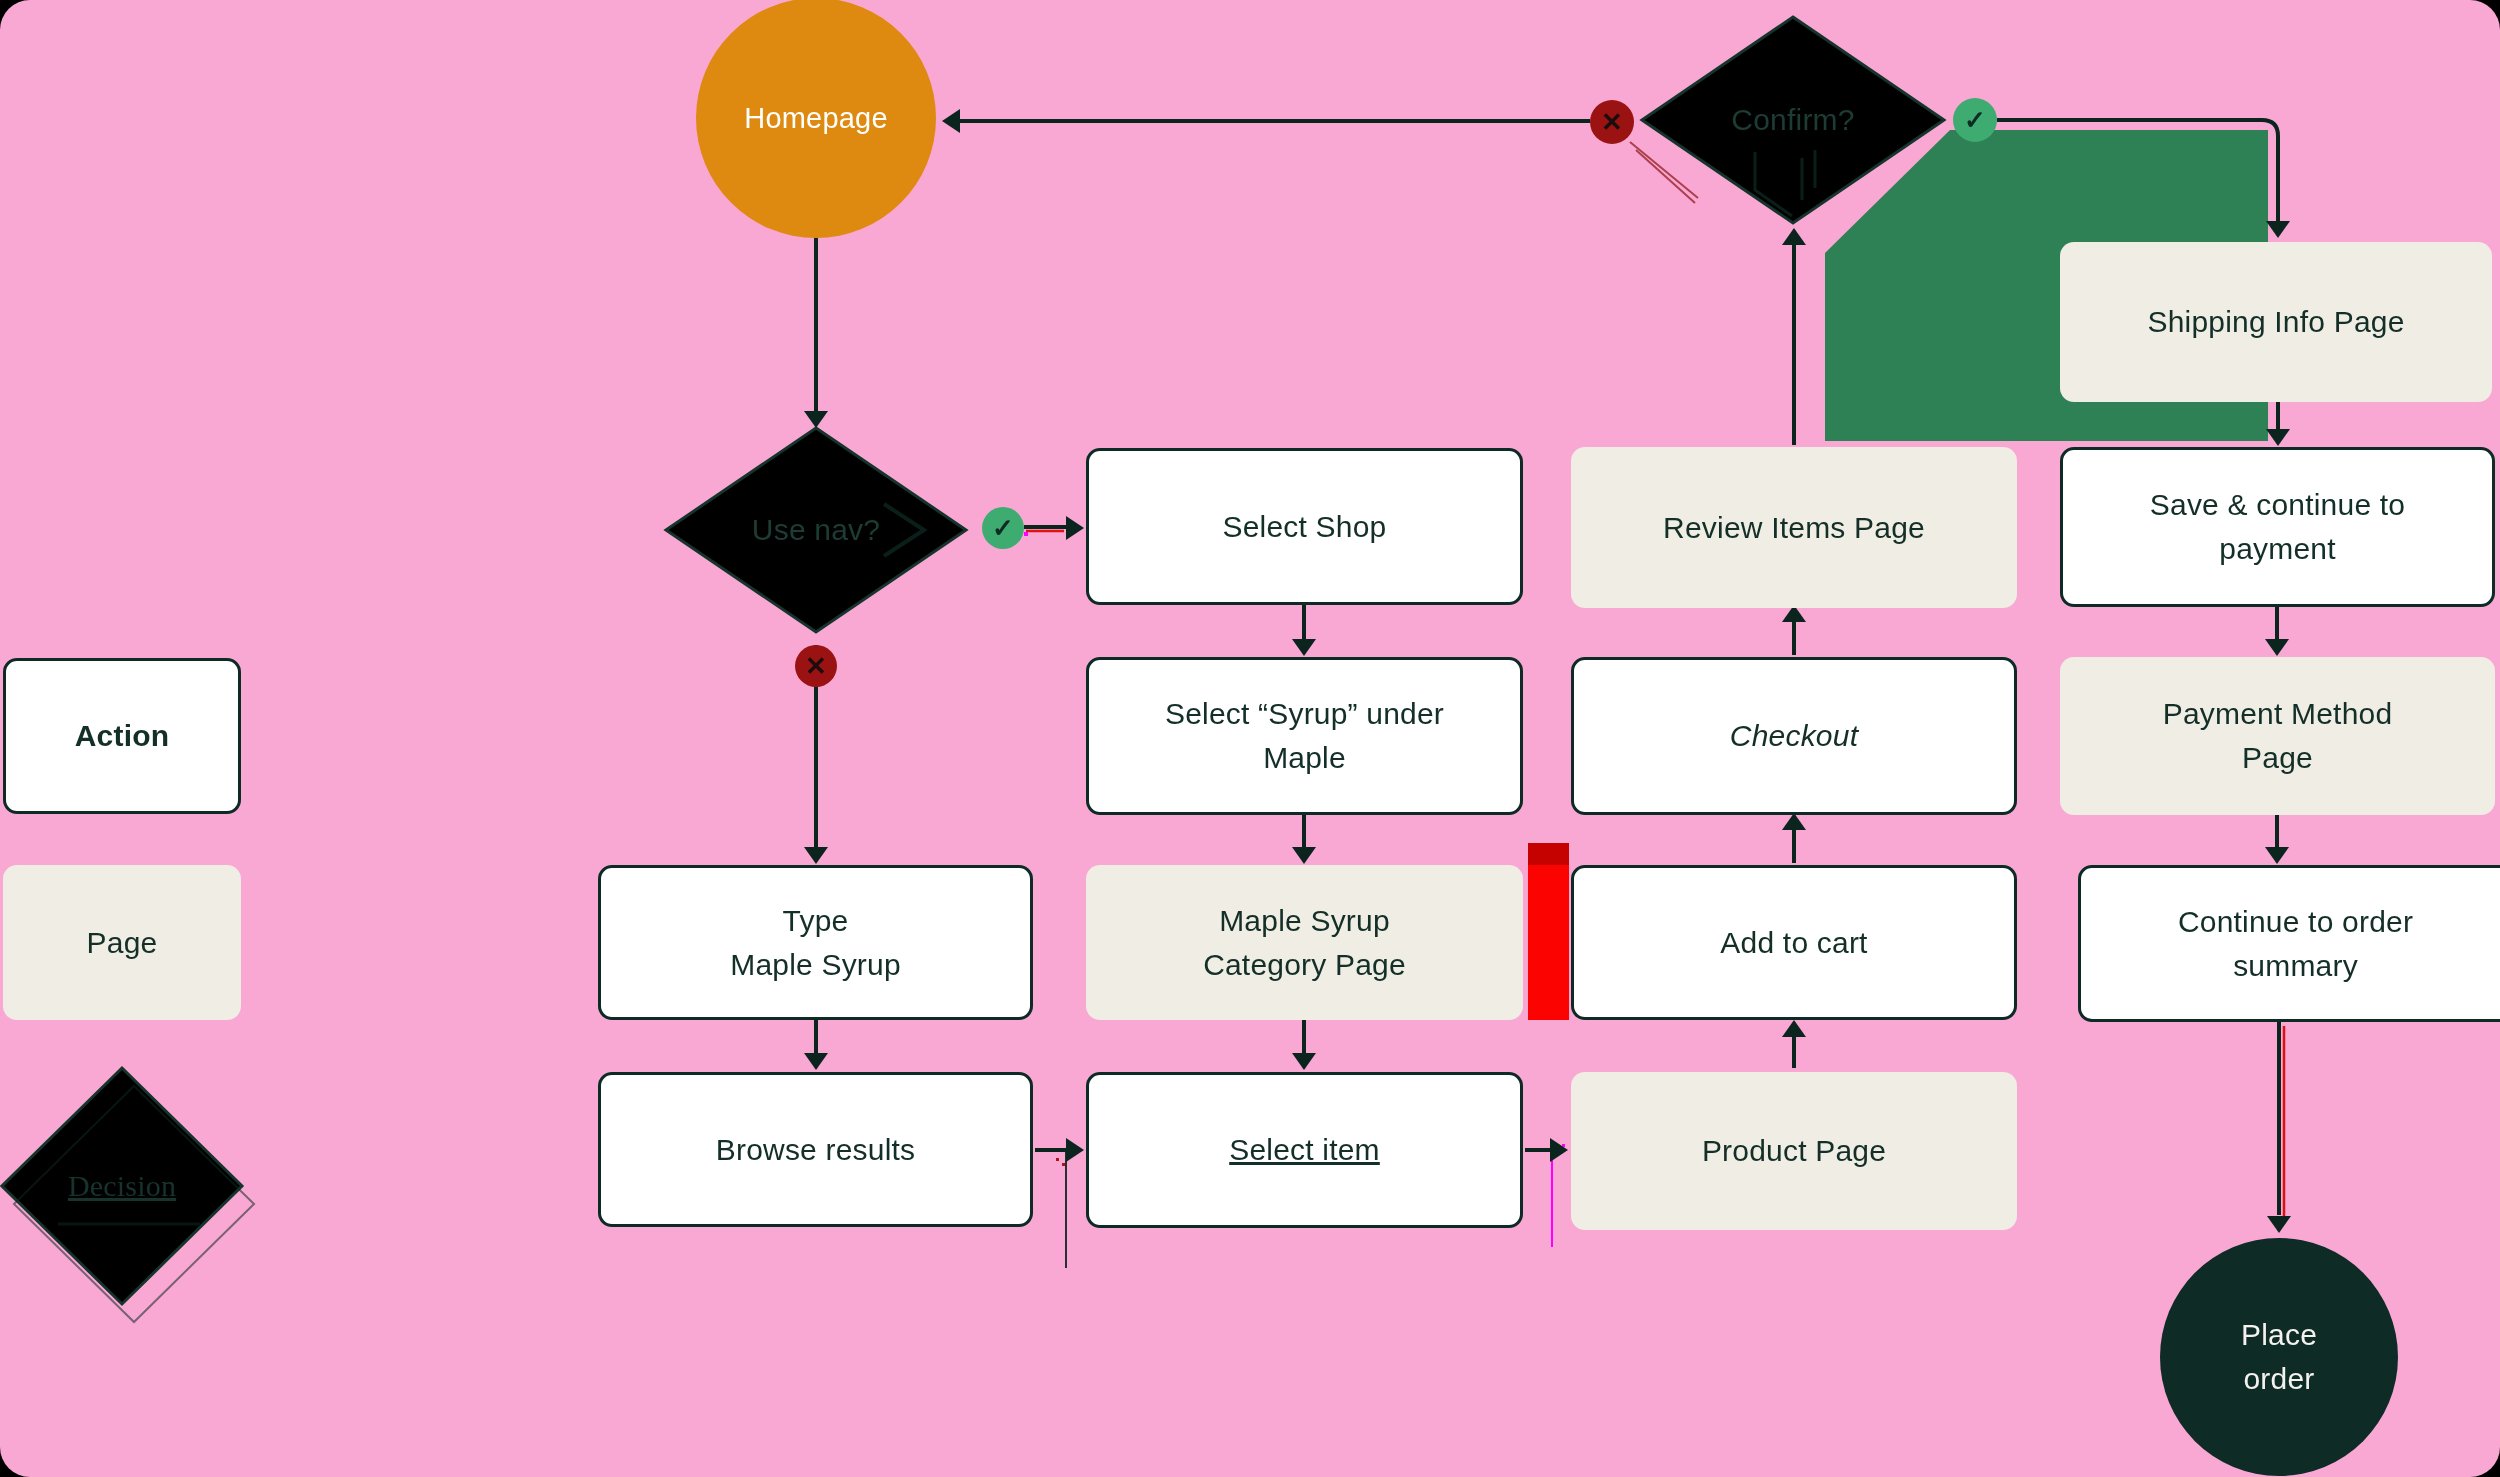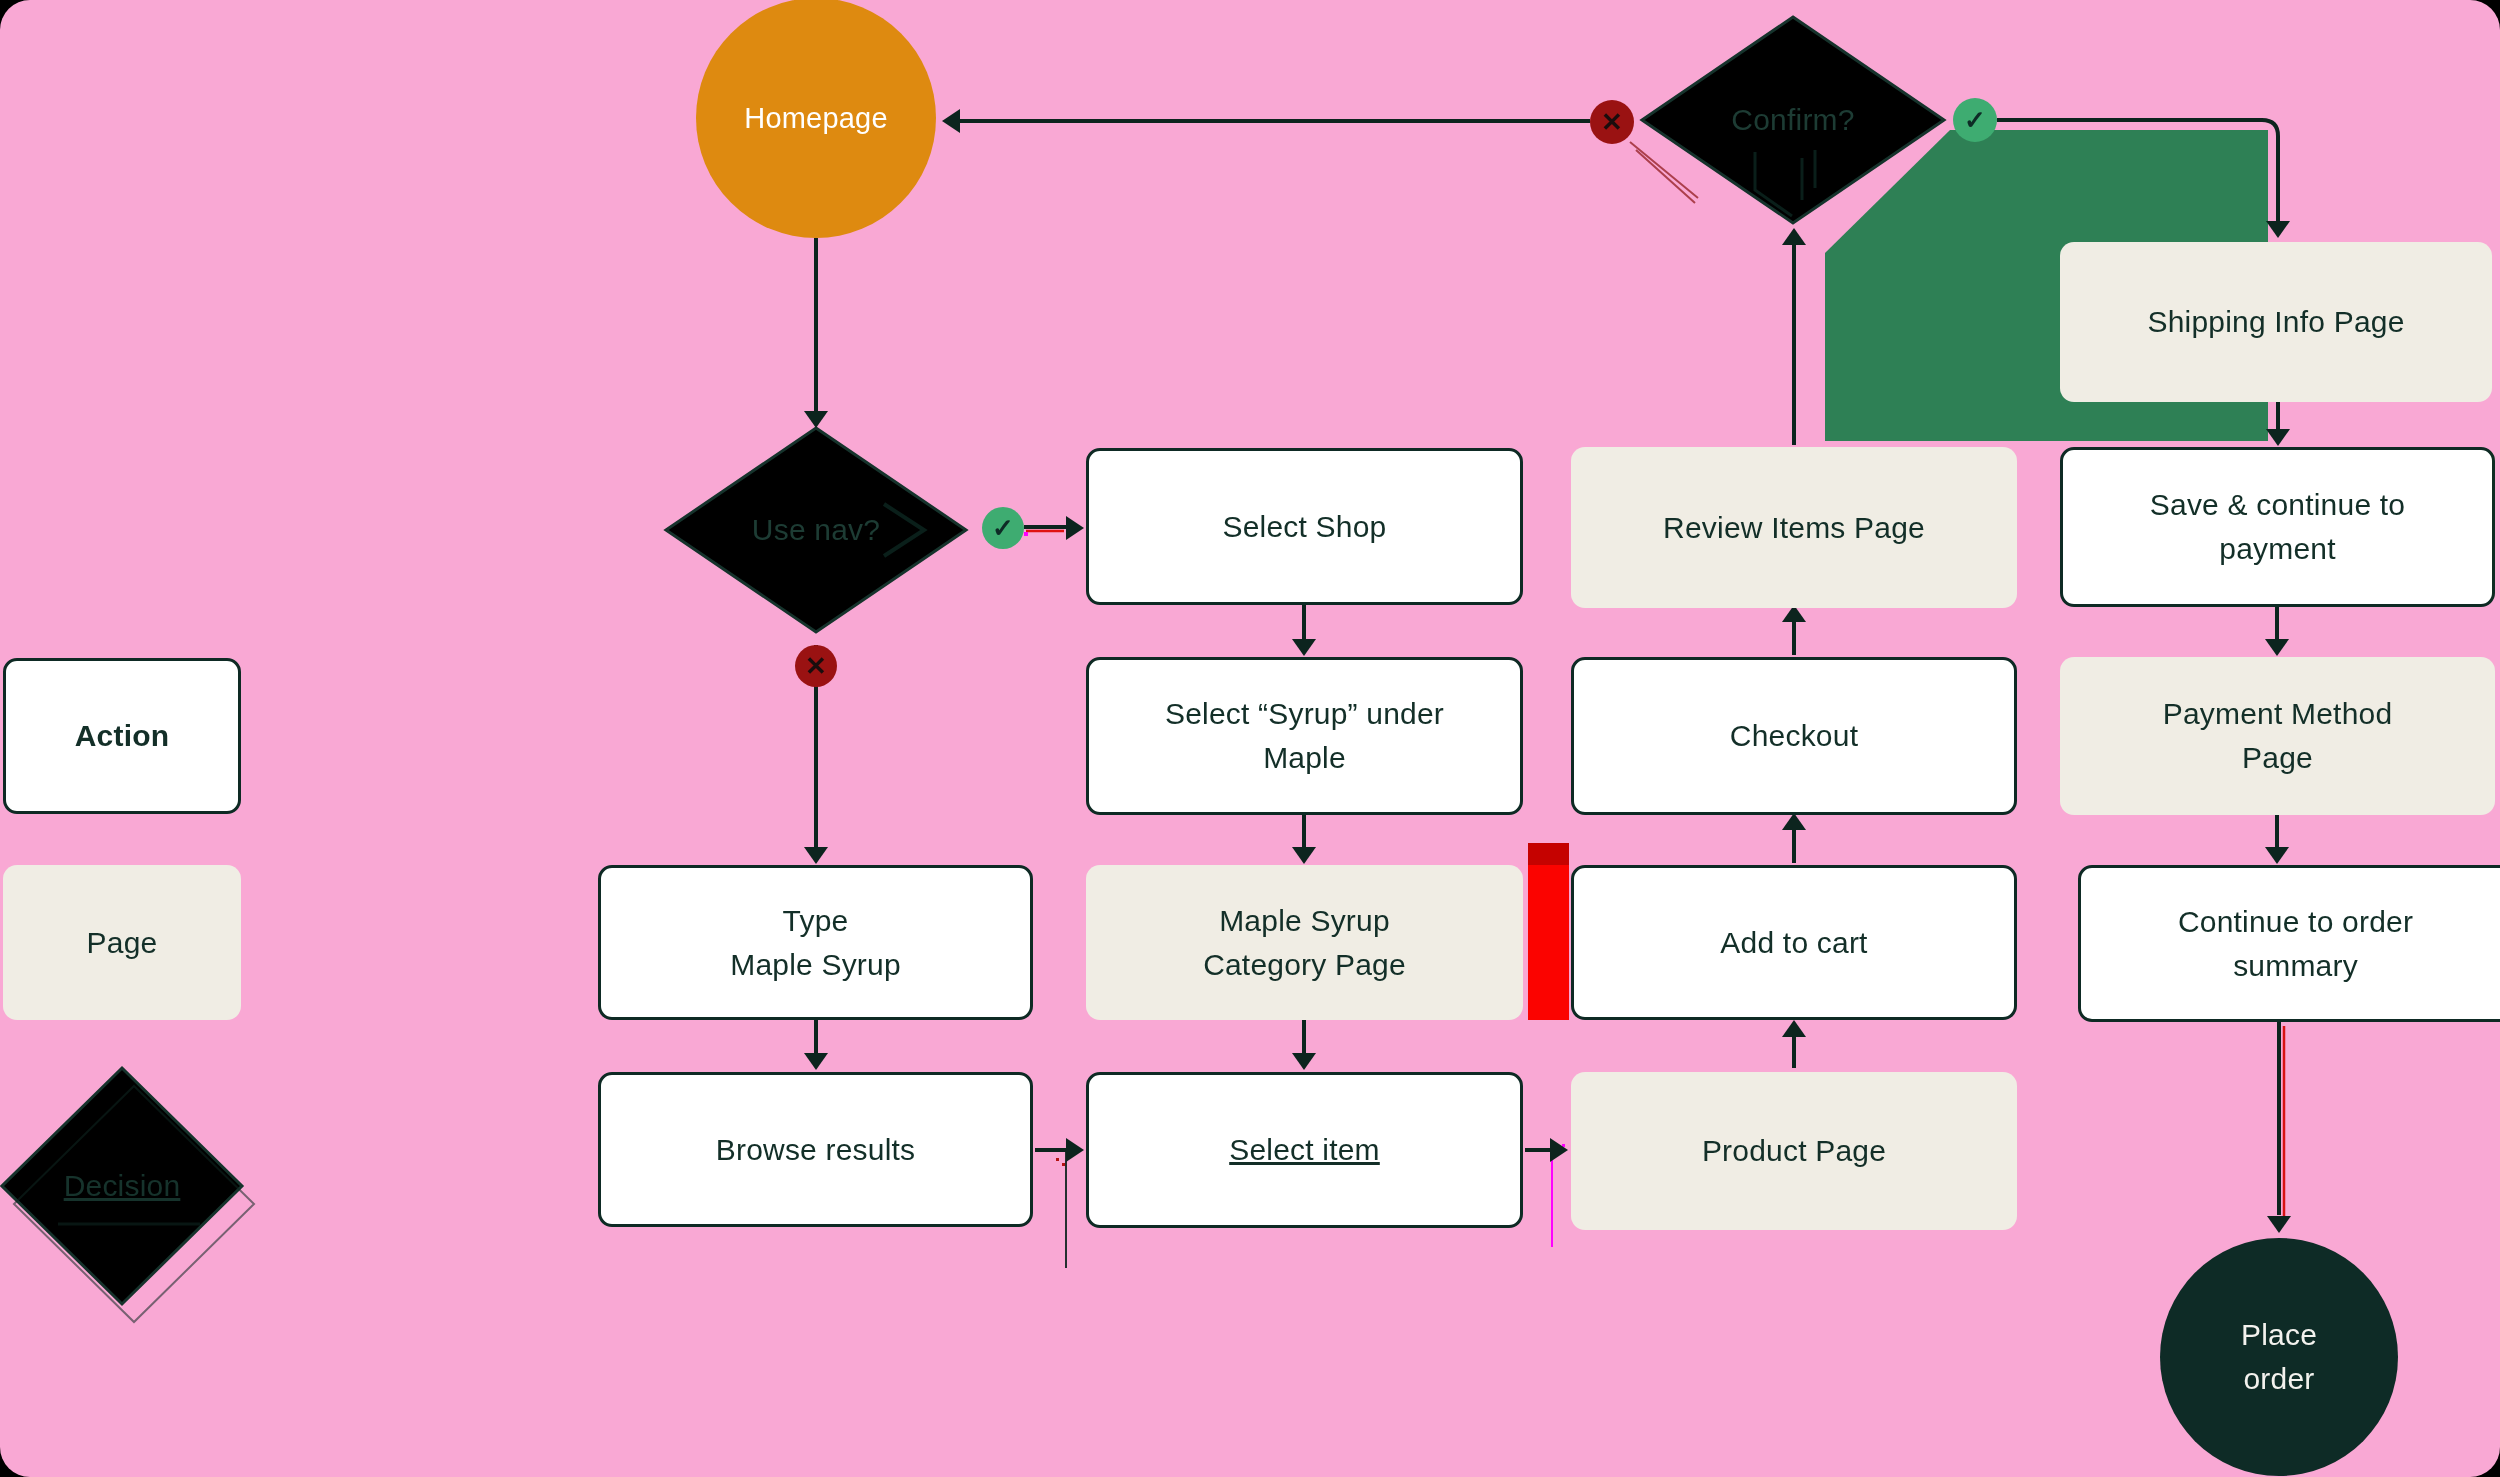--- a/index.html
+++ b/index.html
@@ -12,21 +12,21 @@
   .box{border-radius:14px;}
   .box.white{background:#ffffff;border:3px solid #0e2a24;}
   .box.beige{background:#f0ede4;border:none;}
   .circle{border-radius:50%;}
   .start{background:#de8a10;color:#ffffff;font-size:29px;}
   .terminal{background:#0e2b26;color:#f3f2ee;}
   .badge{border-radius:50%;font-weight:bold;font-size:26px;line-height:26px;}
   .badge.yes{background:#3eac71;color:#0e2b26;}
   .badge.no{background:#9a1212;color:#1a0d0d;}
   .diamond-label{background:transparent;color:#1d3c34;}
-  .decision-label{color:#16332c;text-decoration:underline;}
+  .decision-label{color:#16332c;text-decoration:underline;font-family:Liberation Serif, serif;}
 </style>
 </head>
 <body>
 
 <div class="stage">
 
   <svg width="2500" height="1477" viewBox="0 0 2500 1477">
 
     <polygon points="1950,130 2268,130 2268,441 1825,441 1825,253" fill="#2e8055"></polygon>
 
@@ -113,21 +113,21 @@
   <div class="node box beige" style="left:2060px;top:242px;width:432px;height:160px;">Shipping Info Page</div>
 
   <div class="node box white" style="left:1086px;top:448px;width:437px;height:157px;">Select Shop</div>
   <div class="node box beige" style="left:1571px;top:447px;width:446px;height:161px;">Review Items Page</div>
   <div class="node box white" style="left:2060px;top:447px;width:435px;height:160px;">Save &amp; continue to
 payment</div>
 
   <div class="node box white" style="left:3px;top:658px;width:238px;height:156px;font-weight:bold;">Action</div>
   <div class="node box white" style="left:1086px;top:657px;width:437px;height:158px;">Select “Syrup” under
 Maple</div>
-  <div class="node box white" style="left:1571px;top:657px;width:446px;height:158px;">Checkout</div>
+  <div class="node box white" style="left:1571px;top:657px;width:446px;height:158px;font-style:italic;">Checkout</div>
   <div class="node box beige" style="left:2060px;top:657px;width:435px;height:158px;">Payment Method
 Page</div>
 
   <div class="node box beige" style="left:3px;top:865px;width:238px;height:155px;">Page</div>
   <div class="node box white" style="left:598px;top:865px;width:435px;height:155px;">Type
 Maple Syrup</div>
   <div class="node box beige" style="left:1086px;top:865px;width:437px;height:155px;">Maple Syrup
 Category Page</div>
   <div class="node box white" style="left:1571px;top:865px;width:446px;height:155px;">Add to cart</div>
   <div class="node box white" style="left:2060px;top:865px;width:435px;height:157px;margin-left:18px;">Continue to order

